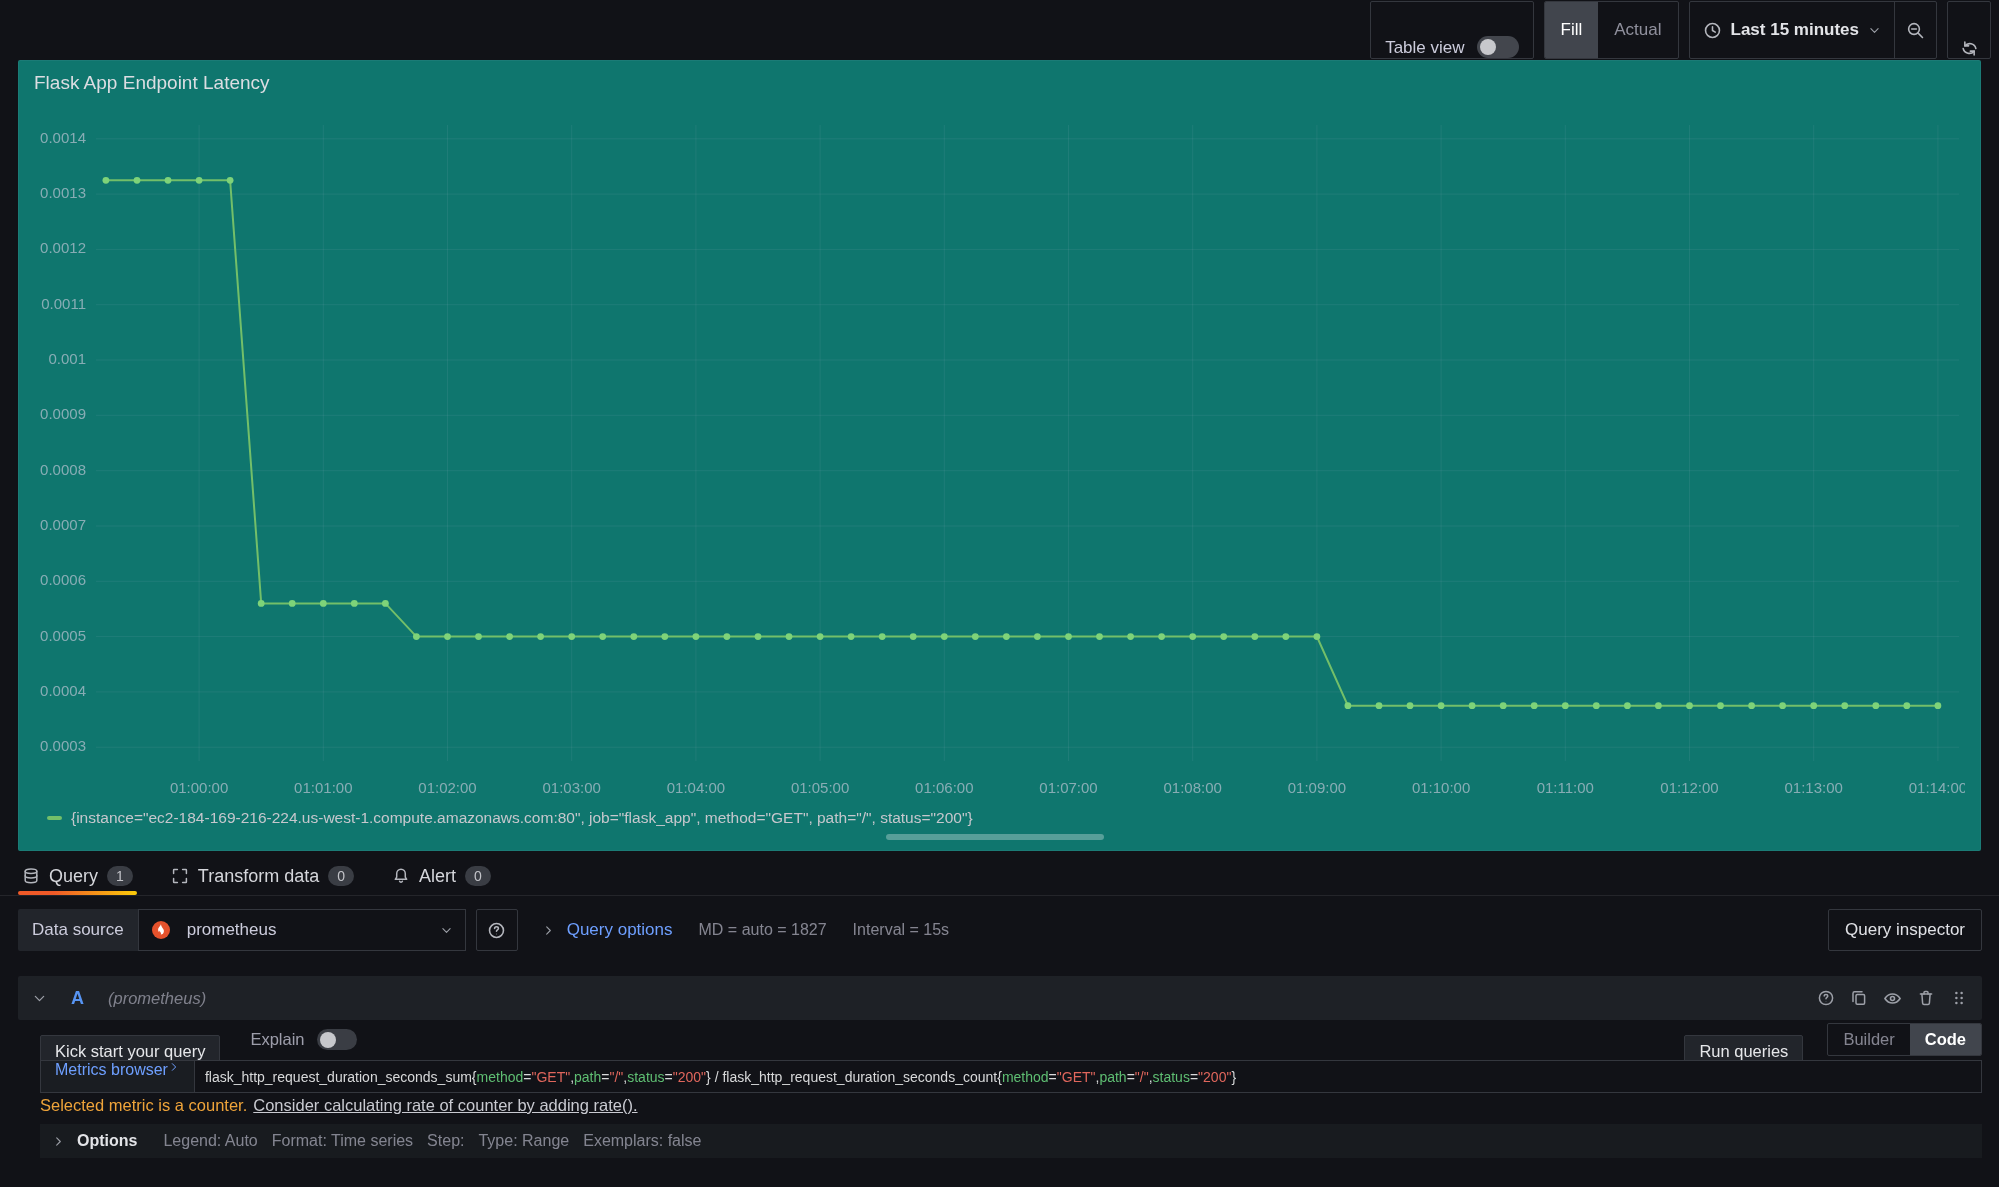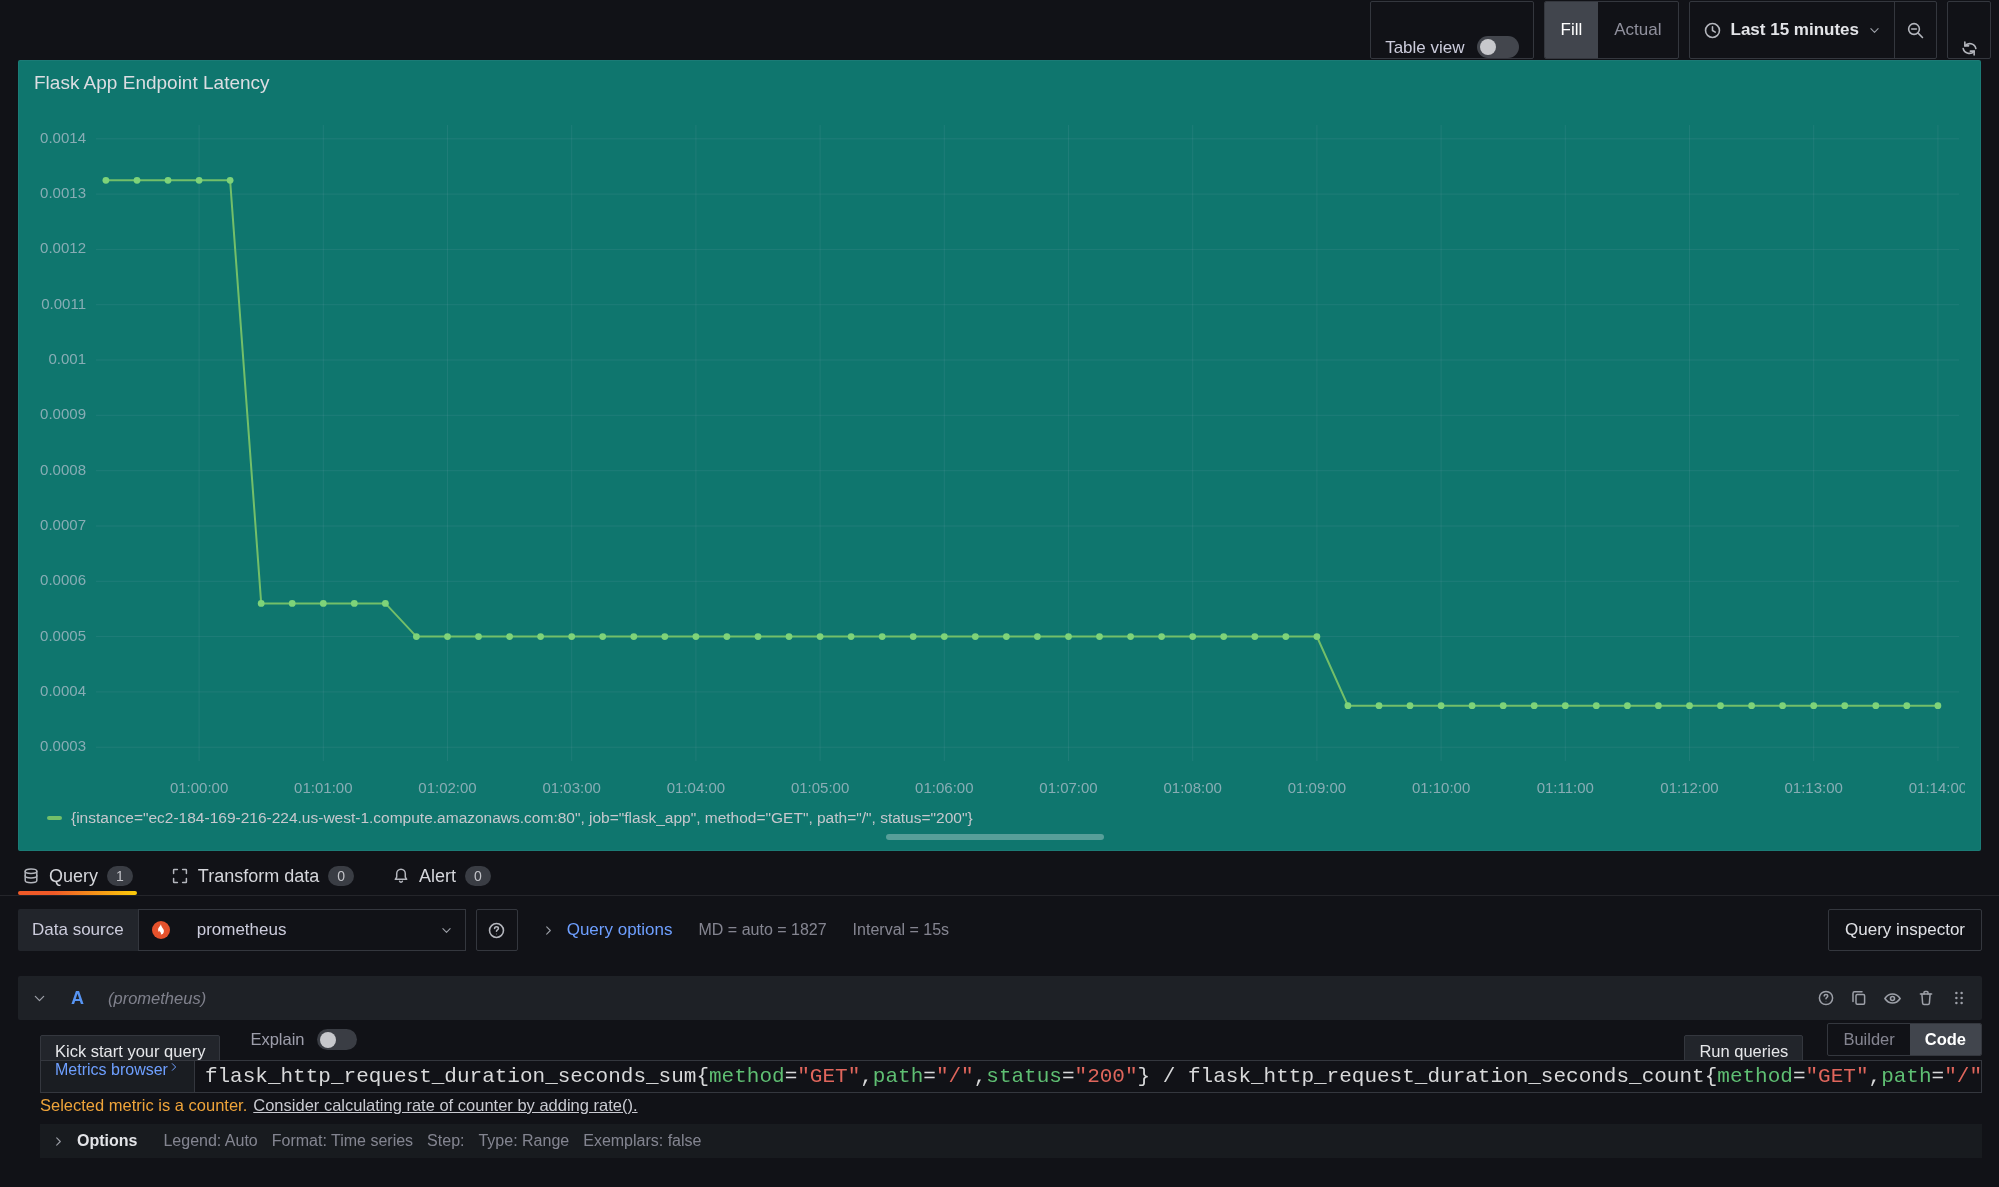--- a/index.html
+++ b/index.html
@@ -56,21 +56,21 @@
     border-radius:2px; background:linear-gradient(90deg,#f05a28 30%,#fbca0a 99%); }
   .badge { background:#3a3d44; color:#c3c4c9; border-radius:12px; font-size:14px;
     padding:3px 9px; line-height:1; }
 
   
   .ds-row { position:absolute; top:909px; left:18px; right:17px; height:42px;
     display:flex; align-items:center; }
   .ds-label { background:#22252b; height:42px; display:flex; align-items:center;
     padding:0 14px; font-size:17px; color:#ccccdc; border-radius:2px 0 0 2px; }
   .ds-select { width:328px; height:42px; background:#111217; border:1px solid #34373e;
-    display:flex; align-items:center; gap:26px; padding:16px 12px; font-size:17px; cursor:pointer; }
+    display:flex; align-items:center; gap:16px; padding:16px 12px; font-size:17px; cursor:pointer; }
   .ds-help { width:42px; height:42px; border:1px solid #34373e; border-radius:2px;
     margin-left:10px; display:flex; align-items:center; justify-content:center; cursor:pointer; }
   .qo-wrap { display:flex; align-items:center; gap:12px; margin-left:24px; font-size:17px; }
   .link-blue { color:#6e9fff; cursor:pointer; }
   .dim-text { color:rgba(204,204,220,.62); font-size:16px; }
   .inspector-btn { margin-left:auto; height:42px; border:1px solid #34373e; border-radius:2px;
     display:flex; align-items:center; padding:0 16px; font-size:17px; color:#e0e1e6; cursor:pointer; }
 
   
   .query-card { position:absolute; top:976px; left:18px; right:17px; height:44px;
@@ -95,21 +95,21 @@
   .bc-item { height:100%; display:flex; align-items:center; padding:0 15px;
     font-size:16.5px; color:rgba(204,204,220,.62); cursor:pointer; }
   .bc-item.selected { background:#41454d; color:#fff; font-weight:700; }
 
   
   .editor-box { position:absolute; top:1060px; left:40px; right:17px; height:33px;
     border:1px solid #34373e; display:flex; align-items:stretch; background:#111217; }
   .mb-chip { display:flex; padding:0 14px; background:#1a1d22;
     font-size:16px; color:#6e9fff; border-right:1px solid #34373e; cursor:pointer; white-space:nowrap; }
   .code-area { flex:1; display:flex; align-items:center; padding:0 10px; white-space:pre;
-    font-family:Liberation Mono, monospace; font-size:21px; overflow:hidden; }
+    font-family:Liberation Sans, sans-serif; font-size:14px; overflow:hidden; }
   .qt-metric,.qt-punct { color:#d8d9da; }
   .qt-label { color:#5fbf73; }
   .qt-string { color:#e0665c; }
 
   
   .warning-row { position:absolute; top:1096px; left:40px; font-size:16.5px; }
   .warn-text { color:#efa43a; }
   .warn-link { color:#c9cad1; text-decoration:underline; margin-left:6px; cursor:pointer; }
 
   

